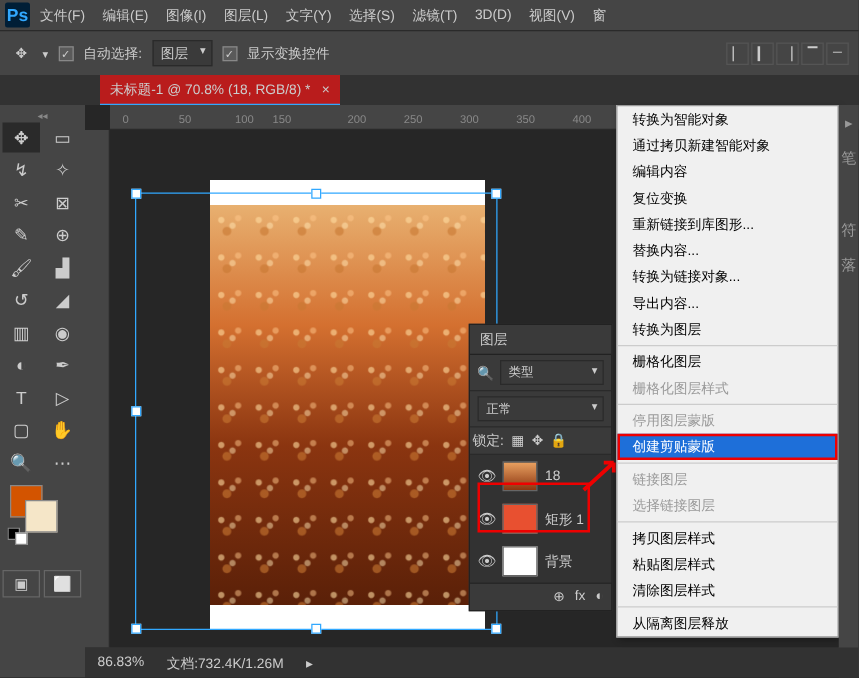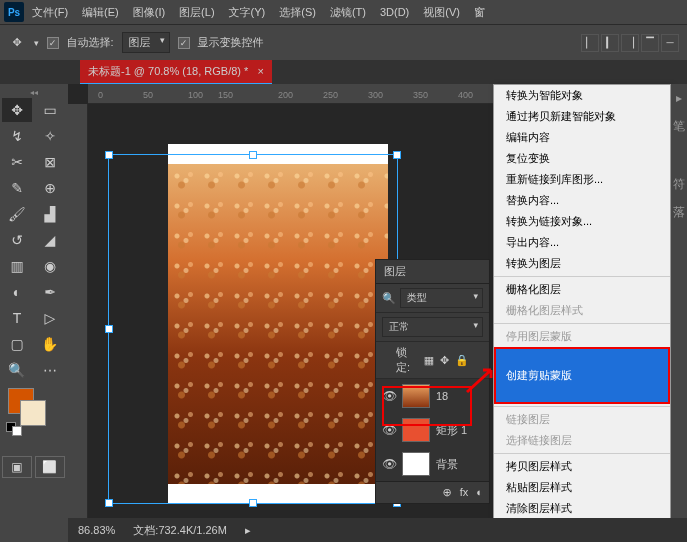--- a/index.html
+++ b/index.html
@@ -1,18 +1,18 @@
 <!DOCTYPE html>
 <html><head>
 <meta charset="utf-8">
 <style>
 *{margin:0;padding:0;box-sizing:border-box;font-family:"Microsoft YaHei",sans-serif;font-size:11px;color:#ccc}
 body{background:#323232;width:687px;height:542px;overflow:hidden;position:relative}
 .menubar{background:#454545;height:24px;display:flex;align-items:center;padding:0 4px;gap:2px}
-.ps-icon{width:20px;height:20px;background:#001e36;color:#31a8ff;display:flex;align-items:center;justify-content:center;font-weight:bold;font-size:10px;border-radius:2px}
+.ps-icon{width:20px;height:20px;background:#001e36;color:#31a8ff;display:flex;align-items:center;justify-content:center;font-weight:bold;font-size:14px;border-radius:2px}
 .menu-item{padding:0 6px;cursor:pointer}
 .optbar{background:#454545;height:36px;display:flex;align-items:center;padding:0 8px;gap:8px;border-top:1px solid #2a2a2a}
 .move-icon{width:18px;height:18px;display:flex;align-items:center;justify-content:center}
 .checkbox{width:12px;height:12px;background:#5a5a5a;border:1px solid #888;display:inline-flex;align-items:center;justify-content:center;font-size:9px}
 .dropdown{background:#3a3a3a;border:1px solid #2a2a2a;padding:2px 18px 2px 6px;position:relative}
 .dropdown::after{content:"▾";position:absolute;right:4px;top:2px;font-size:9px}
 .tabbar{background:#323232;height:24px;display:flex;align-items:flex-end;padding-left:80px}
 .tab{background:#b91c1c;padding:4px 8px;border-bottom:1px solid #31a8ff;font-size:11px}
 .tab .close{margin-left:6px;font-size:11px}
 .main{position:relative;height:458px}
@@ -38,35 +38,35 @@
 .flora{position:absolute;inset:0;background:radial-gradient(circle at 30% 40%,rgba(255,220,160,.6) 2px,transparent 3px),radial-gradient(circle at 60% 55%,rgba(255,230,180,.5) 2px,transparent 3px),radial-gradient(circle at 45% 70%,rgba(200,120,50,.6) 3px,transparent 4px),radial-gradient(circle at 75% 35%,rgba(255,200,140,.5) 2px,transparent 3px);background-size:30px 30px}
 .transform-box{position:absolute;left:20px;top:50px;width:290px;height:350px;border:1px solid #31a8ff;pointer-events:none}
 .handle{position:absolute;width:8px;height:8px;background:#fff;border:1px solid #31a8ff}
 .h-tl{left:-4px;top:-4px}.h-tm{left:50%;top:-4px;margin-left:-4px}.h-tr{right:-4px;top:-4px}
 .h-ml{left:-4px;top:50%;margin-top:-4px}.h-mr{right:-4px;top:50%;margin-top:-4px}
 .h-bl{left:-4px;bottom:-4px}.h-bm{left:50%;bottom:-4px;margin-left:-4px}.h-br{right:-4px;bottom:-4px}
 .layers-panel{position:absolute;left:375px;top:175px;width:115px;background:#3a3a3a;border:1px solid #222}
 .panel-tab{background:#3a3a3a;padding:4px 8px;border-bottom:1px solid #222}
 .panel-row{padding:4px 6px;display:flex;align-items:center;gap:4px;border-bottom:1px solid #2a2a2a}
 .panel-row .dropdown{flex:1;font-size:10px}
-.lock-row{padding:3px 20px;display:flex;gap:6px;font-size:10px;align-items:center;border-bottom:1px solid #2a2a2a}
+.lock-row{padding:3px 2px;display:flex;gap:6px;font-size:10px;align-items:center;border-bottom:1px solid #2a2a2a}
 .layer-list{background:#323232}
 .layer{padding:5px 6px;display:flex;align-items:center;gap:6px}
 .layer .eye{width:14px;font-size:12px}
 .layer .thumb{width:28px;height:24px;border:1px solid #666;background:#888}
 .layer .thumb.img{background:linear-gradient(180deg,#e8a060,#8b3510)}
 .layer .thumb.rect{background:#e85030}
 .layer .thumb.bg{background:#fff}
 .layer-hilite{position:absolute;left:382px;top:302px;width:90px;height:40px;border:2px solid #e00;pointer-events:none}
 .arrow{position:absolute;left:465px;top:280px;width:30px;height:30px}
 .ctx-menu{position:absolute;right:16px;top:0;width:178px;background:#f0f0f0;border:1px solid #999;box-shadow:2px 2px 6px rgba(0,0,0,.4)}
 .ctx-item{padding:3px 12px;color:#000;font-size:11px;cursor:pointer}
 .ctx-item.disabled{color:#999}
 .ctx-item.selected{background:#1e6fd9;color:#fff}
-.ctx-item.hilite{border:2px solid #e00;padding:19px 10px}
+.ctx-item.hilite{border:2px solid #e00;padding:1px 10px}
 .ctx-sep{height:1px;background:#ccc;margin:2px 0}
 .statusbar{position:absolute;left:68px;bottom:0;right:0;height:24px;background:#323232;display:flex;align-items:center;padding:0 10px;gap:18px;font-size:11px;color:#aaa}
 .right-strip{position:absolute;right:0;top:0;width:16px;height:100%;background:#454545}
 .strip-ico{width:16px;height:28px;display:flex;align-items:center;justify-content:center;font-size:12px;color:#999}
 .panel-bottom{padding:4px 6px;display:flex;justify-content:flex-end;gap:8px;font-size:11px;color:#999;border-top:1px solid #222}
 .align-grp{display:flex;gap:2px;margin-left:auto}
 .align-btn{width:18px;height:18px;border:1px solid #555;display:flex;align-items:center;justify-content:center;font-size:10px}
 </style>
 </head>
 <body>

